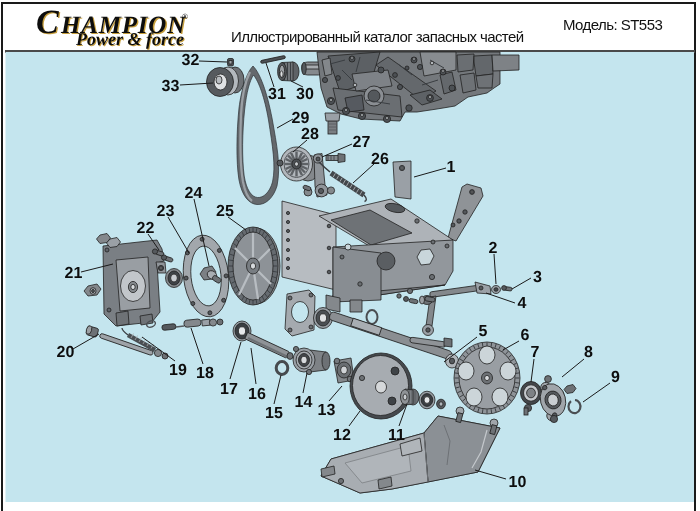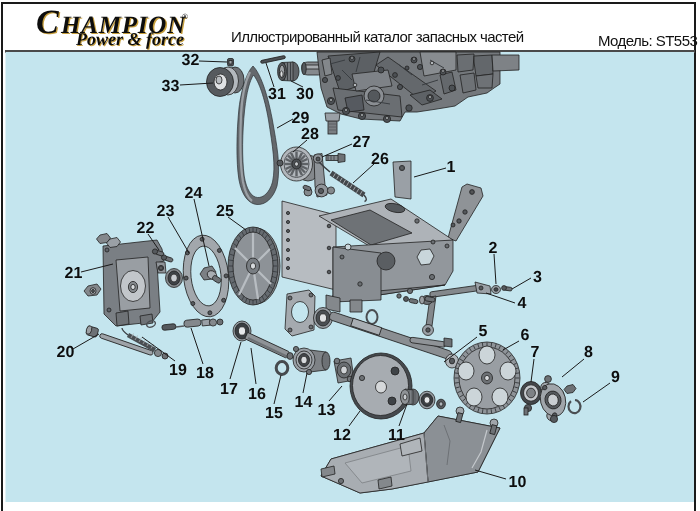--- a/index.html
+++ b/index.html
@@ -4,21 +4,21 @@
 <style>
   html,body{margin:0;padding:0;}
   *{-webkit-font-smoothing:antialiased;}
   body{width:700px;height:511px;background:#ffffff;overflow:hidden;
        font-family:"Liberation Sans", sans-serif;position:relative;}
   #border-left{position:absolute;left:1px;top:2px;width:2px;height:509px;background:#1a1a1a;}
   #border-right{position:absolute;left:694px;top:2px;width:2px;height:509px;background:#1a1a1a;}
   #border-top{position:absolute;left:1px;top:2px;width:695px;height:2px;background:#1a1a1a;}
   .logo{position:absolute;left:36px;top:8px;width:160px;height:44px;}
   #title{position:absolute;left:231px;top:28px;font-size:15px;letter-spacing:-0.62px;color:#111;white-space:nowrap;}
-  #model{position:absolute;left:563px;top:32px;font-size:15px;letter-spacing:-0.55px;color:#111;white-space:nowrap;margin-left:35px;}
+  #model{position:absolute;left:563px;top:16px;font-size:15px;letter-spacing:-0.55px;color:#111;white-space:nowrap;}
   #sep{position:absolute;left:5px;top:50px;width:690px;height:2.5px;background:#4a4a4a;}
   svg{position:absolute;left:0;top:0;}
   text.lbl{font-family:"Liberation Sans",sans-serif;font-weight:bold;font-size:16px;fill:#0d0d0d;text-anchor:middle;text-rendering:geometricPrecision;}
   text{text-rendering:geometricPrecision;}
 </style>
 </head>
 <body>
 <div id="border-left"></div>
 <div id="border-right"></div>
 <div id="border-top"></div>

